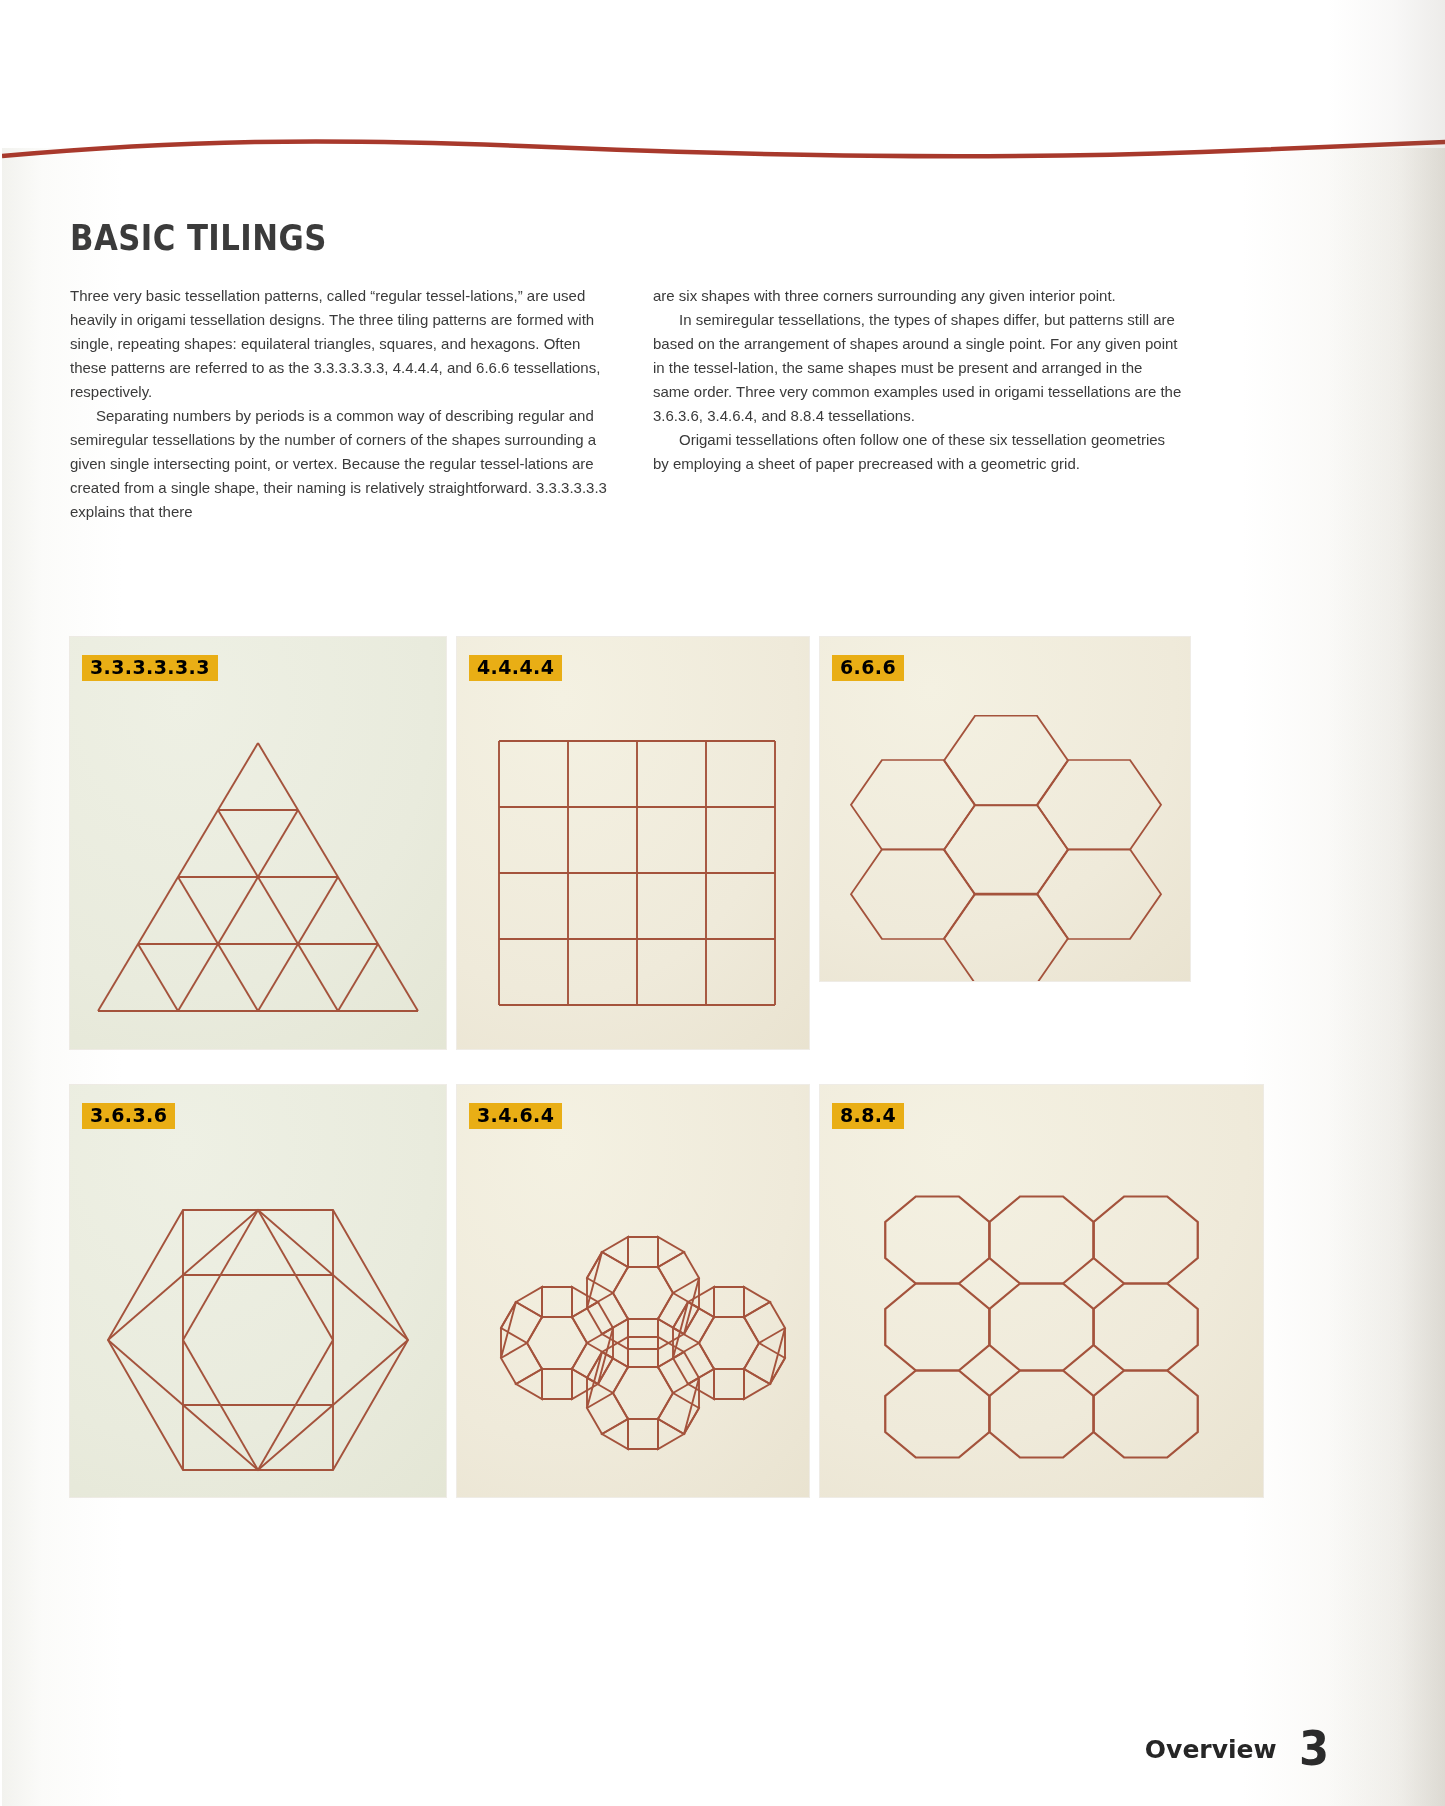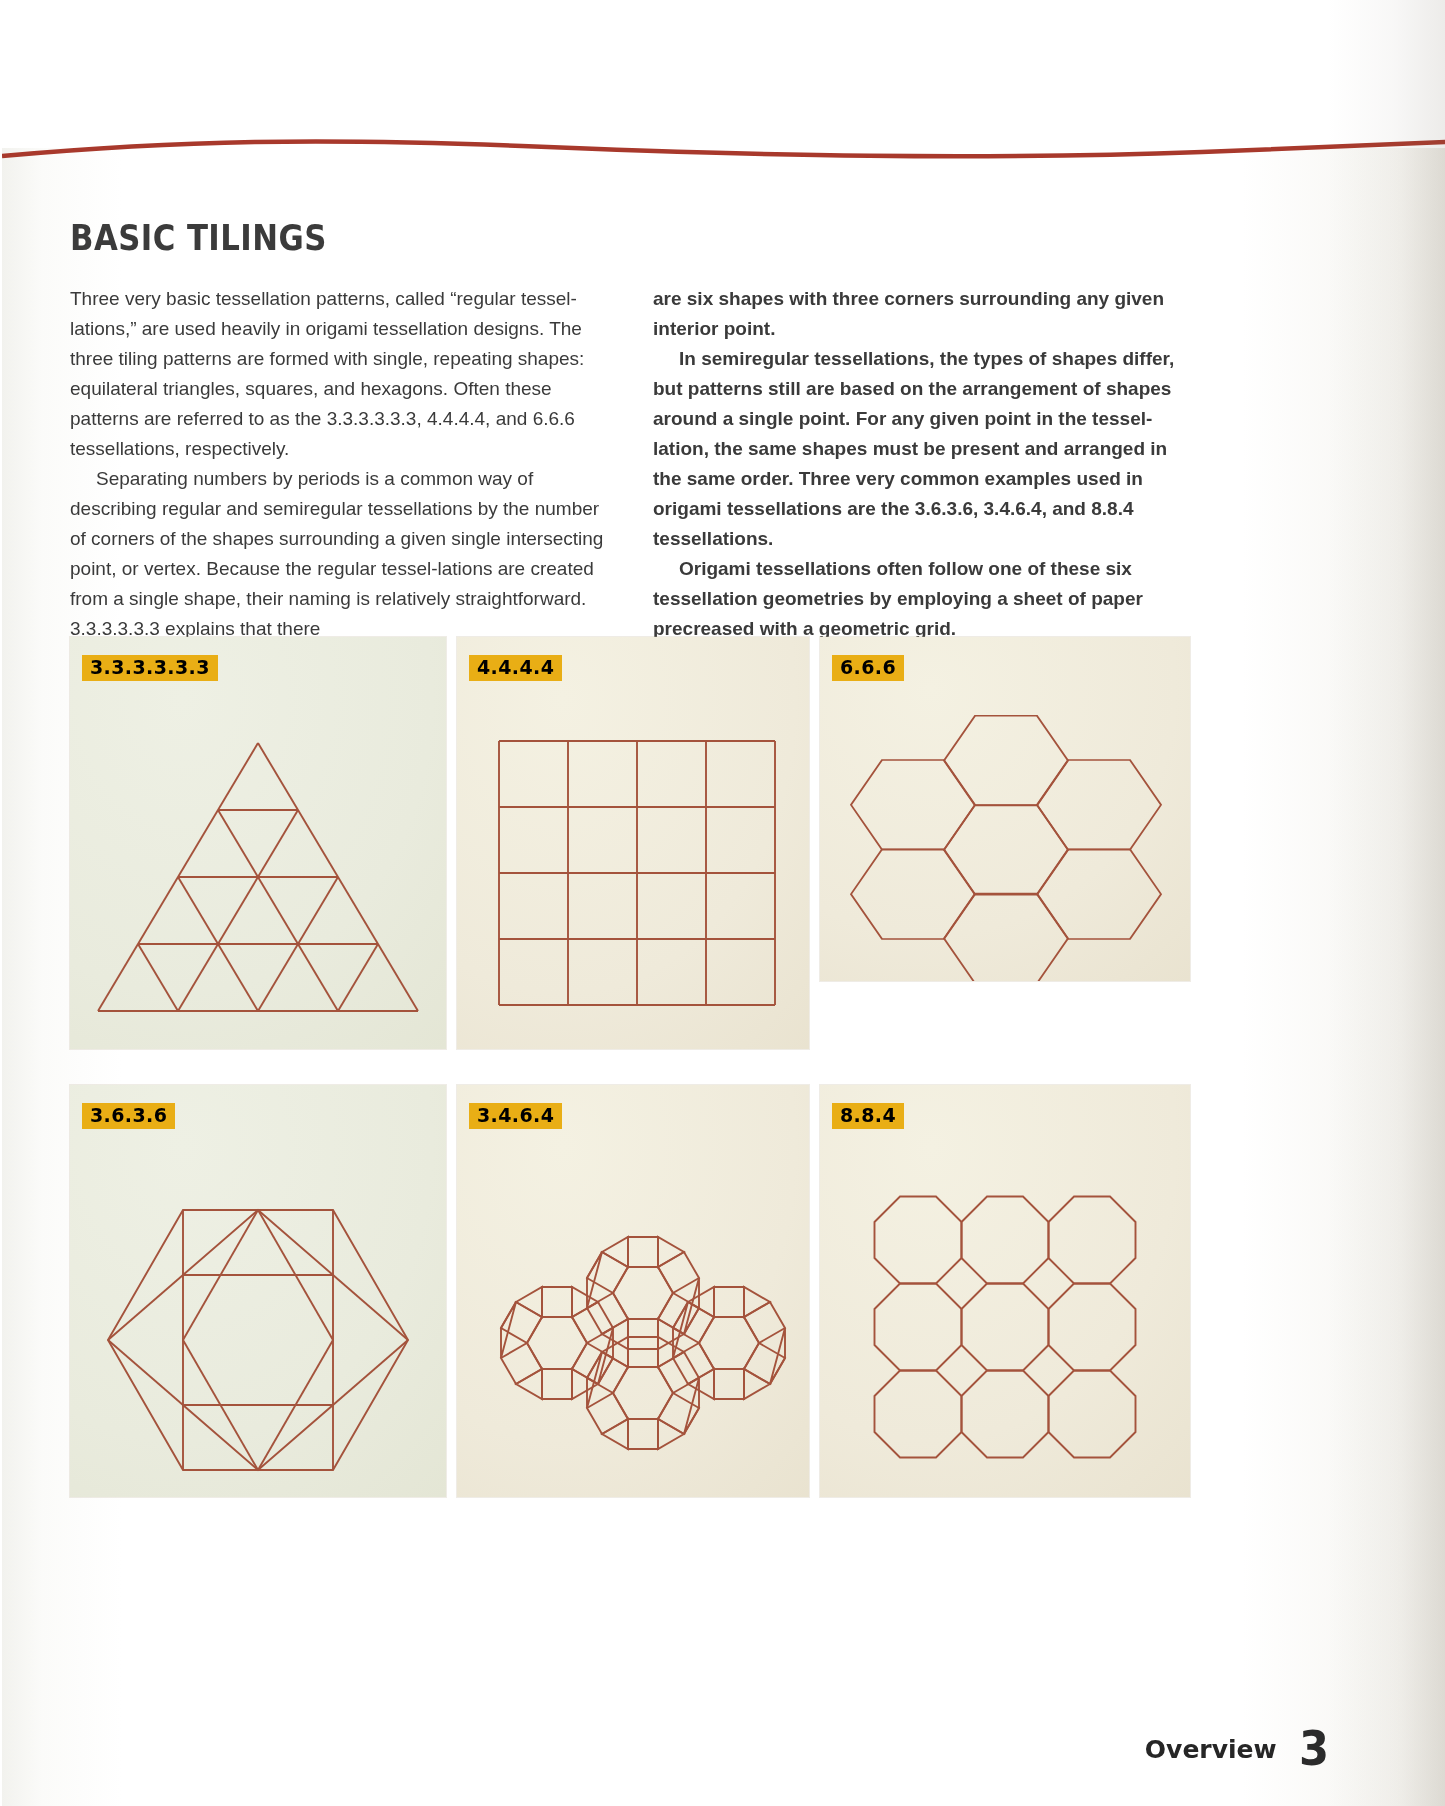--- a/index.html
+++ b/index.html
@@ -35,27 +35,27 @@
   .heading{
     position:absolute;left:68px;top:218px;
     font-family:"DejaVu Sans", sans-serif;
     font-weight:bold;font-size:35px;letter-spacing:.5px;
     color:#3b3b3b;
     transform:scaleX(.88);transform-origin:left center;
   }
 
   .col{
     position:absolute;top:284px;
-    font-size:19px;line-height:30px;color:#3a3a3a;
+    font-size:15px;line-height:24px;color:#3a3a3a;
     text-align:left;
   }
   .col p{margin:0;}
   .col p.indent{text-indent:26px;}
   #col-left{left:68px;width:543px;}
-  #col-right{left:651px;width:530px;font-weight:bold;}
+  #col-right{left:651px;width:530px;}
 
   
   .fig{
     position:absolute;
     background:
       radial-gradient(120% 130% at 30% 15%, #f4f1e2 0%, #efeada 55%, #e7e0cc 100%);
     box-shadow:0 0 0 1px rgba(190,180,155,.25);
     overflow:hidden;
   }
   .fig.green{
@@ -238,21 +238,21 @@
         <g>
           <use href="#rtcell" x="100" y="258"></use>
           <use href="#rtcell" x="186" y="208"></use>
           <use href="#rtcell" x="186" y="308"></use>
           <use href="#rtcell" x="272" y="258"></use>
         </g>
       </svg>
       <div class="badge">3.4.6.4</div>
     </div>
 
-    <div class="fig" style="left:818px;top:1085px;width:370px;height:412px;">
+    <div class="fig" style="left:818px;top:1085px;width:400px;height:412px;padding-left:43px;">
       <svg viewBox="0 0 370 412" preserveAspectRatio="none">
         <defs>
 
           <g id="oct884">
             <polygon points="-18,-43.5 18,-43.5 43.5,-18 43.5,18 18,43.5 -18,43.5 -43.5,18 -43.5,-18" fill="none" stroke="#a4533c" stroke-width="1.9" stroke-linejoin="miter"></polygon>
           </g>
         </defs>
 
         <g>
           <use href="#oct884" x="98" y="155"></use>

